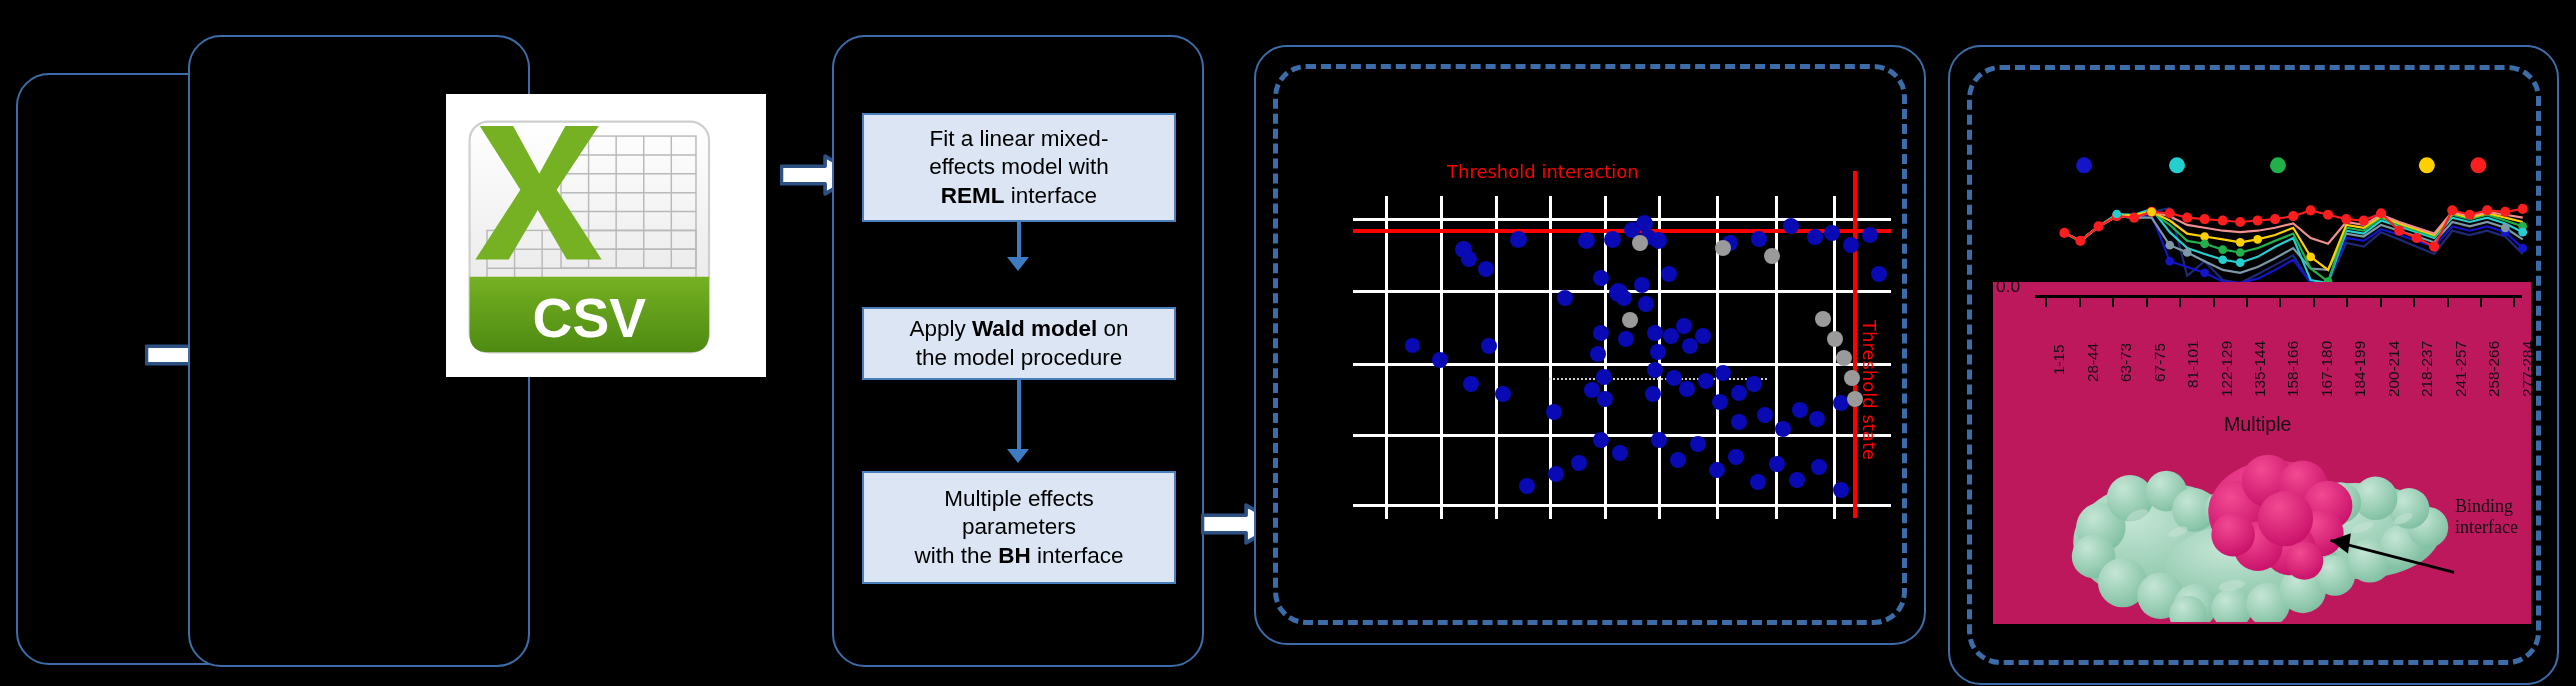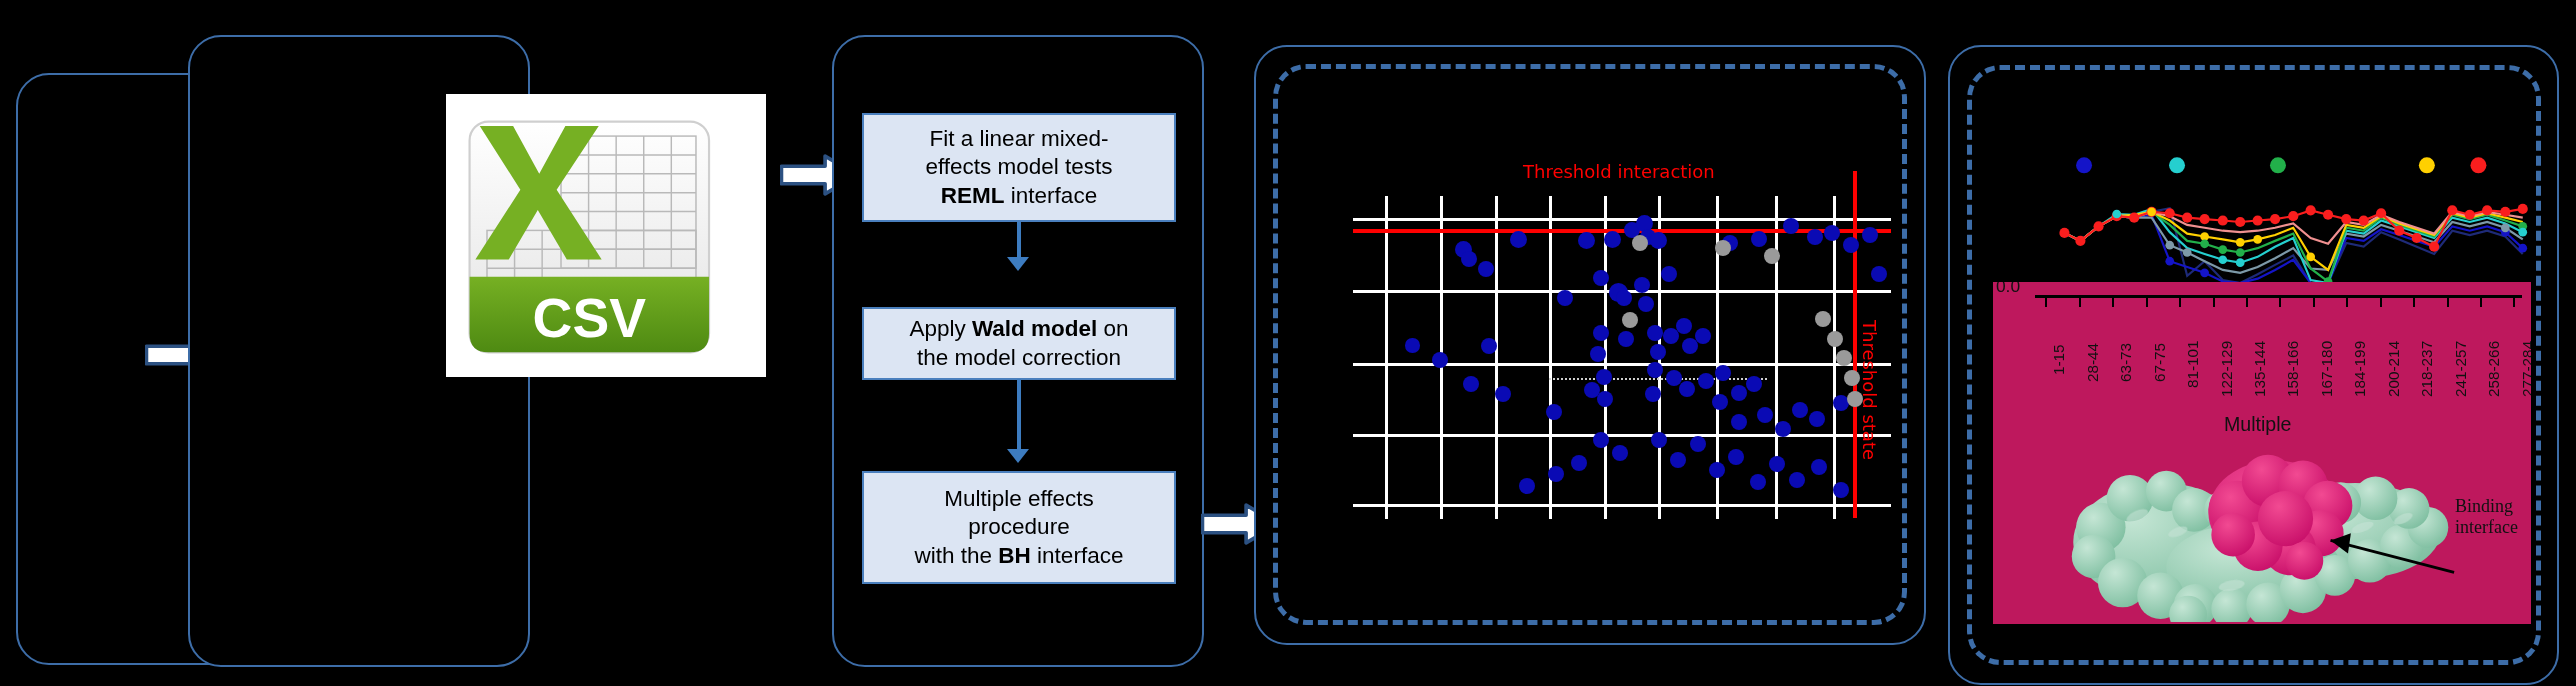--- a/index.html
+++ b/index.html
@@ -109,56 +109,56 @@
   <svg width="80" height="44" viewBox="0 0 110 60">
     <polygon points="2,18 62,18 62,4 106,30 62,56 62,42 2,42" fill="#ffffff" stroke="#2c5182" stroke-width="5" stroke-linejoin="round"></polygon>
   </svg>
 </div>
 
 <div class="panel panel-solid" style="left:832px;top:35px;width:372px;height:632px;"></div>
 
 <div class="pbox" style="left:862px;top:113px;width:314px;height:109px;">
   <div>
     <span>Fit a linear mixed-</span><br>
-    <span>effects model tests</span><br>
+    <span>effects model with</span><br>
     <b>REML</b><span> interface</span>
   </div>
 </div>
 
 <div class="vconn" style="left:1017px;top:222px;height:38px;"></div>
 <div class="vhead" style="left:1007px;top:257px;"></div>
 
 <div class="pbox" style="left:862px;top:307px;width:314px;height:73px;">
   <div>
     <span>Apply </span><b>Wald model</b><span> on</span><br>
-    <span>the model correction</span>
+    <span>the model procedure</span>
   </div>
 </div>
 
 <div class="vconn" style="left:1017px;top:379px;height:73px;"></div>
 <div class="vhead" style="left:1007px;top:449px;"></div>
 
 <div class="pbox" style="left:862px;top:471px;width:314px;height:113px;">
   <div>
     <span>Multiple effects</span><br>
-    <span>procedure</span><br>
+    <span>parameters</span><br>
     <span>with the </span><b>BH</b><span> interface</span>
   </div>
 </div>
 
 <div class="arrow-wrap" style="left:1201px;top:502px;width:80px;height:44px;">
   <svg width="80" height="44" viewBox="0 0 110 60">
     <polygon points="2,18 62,18 62,4 106,30 62,56 62,42 2,42" fill="#ffffff" stroke="#2c5182" stroke-width="5" stroke-linejoin="round"></polygon>
   </svg>
 </div>
 
 <div class="panel panel-solid" style="left:1254px;top:45px;width:672px;height:600px;"></div>
 <div class="panel-dashed" style="left:1273px;top:64px;width:634px;height:561px;"></div>
 
-<div class="thr-lab" style="left:1523px;top:161px;">Threshold interaction</div>
+<div class="thr-lab" style="left:1447px;top:161px;">Threshold interaction</div>
 
 <div class="scatter" style="left:1353px;top:196px;width:538px;height:323px;">
 
   <div class="gridline h" style="left:0;top:22px;width:538px;"></div>
   <div class="gridline h" style="left:0;top:94px;width:538px;"></div>
   <div class="gridline h" style="left:0;top:167px;width:538px;"></div>
   <div class="gridline h" style="left:0;top:238px;width:538px;"></div>
   <div class="gridline h" style="left:0;top:308px;width:538px;"></div>
 
   <div class="gridline v" style="left:32px;top:0;height:323px;"></div>

